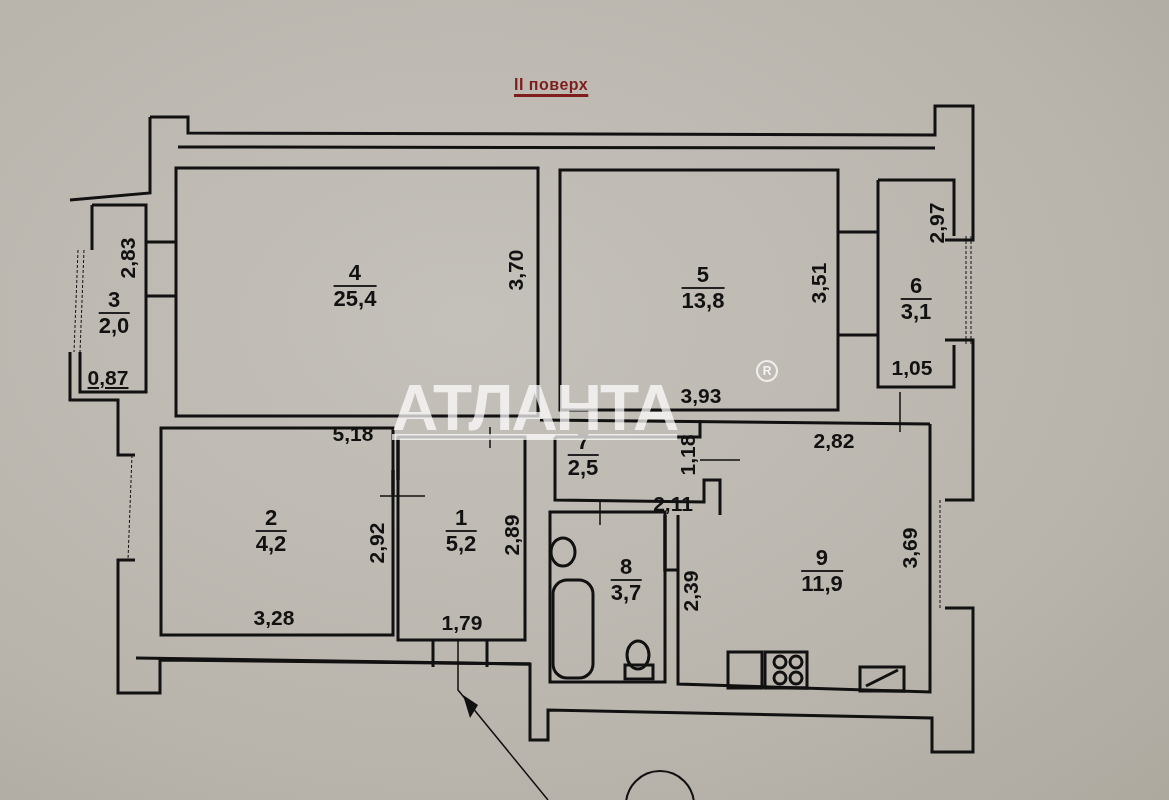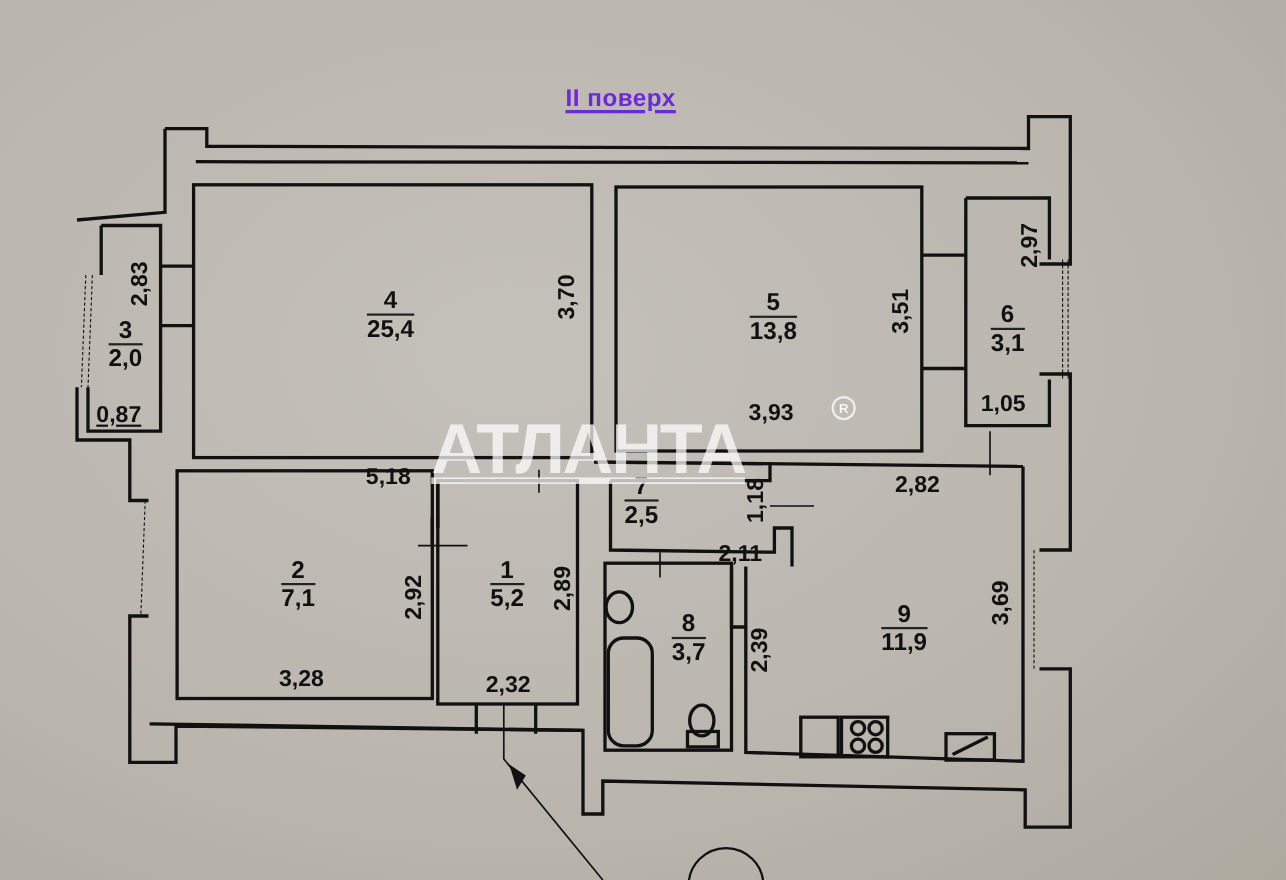--- a/index.html
+++ b/index.html
@@ -9,21 +9,21 @@
     font-family:"Liberation Sans", sans-serif;
     position:relative;
   }
   .paper {
     position:absolute; left:0; top:0; width:1169px; height:800px;
     background: radial-gradient(ellipse at 40% 40%, #c4c1ba 0%, #bab6ae 60%, #aea99f 100%);
   }
   svg.plan { position:absolute; left:0; top:0; }
   .title {
     position:absolute; left:514px; top:76px;
-    font-weight:bold; font-size:22px; color:#6d28d9;
+    font-weight:bold; font-size:16px; color:#7f1d1d;
     text-decoration:underline; text-decoration-thickness:3px;
     text-underline-offset:4px; letter-spacing:0.5px;
   }
   .room-label {
     position:absolute; text-align:center; font-weight:bold; color:#111;
     font-size:22px; line-height:24px; transform:translate(-50%,-50%);
   }
   .room-label .num { display:block; padding:0 6px; border-bottom:2px solid #222; }
   .room-label .area { display:block; }
   .dim {
@@ -119,21 +119,21 @@
 <div class="room-label" style="left:916px;top:299px;">
   <span class="num">6</span>
     <span class="area">3,1</span>
 </div>
 <div class="room-label" style="left:114px;top:313px;">
   <span class="num">3</span>
     <span class="area">2,0</span>
 </div>
 <div class="room-label" style="left:271px;top:531px;">
   <span class="num">2</span>
-    <span class="area">7,1</span>
+    <span class="area">4,2</span>
 </div>
 <div class="room-label" style="left:461px;top:531px;">
   <span class="num">1</span>
     <span class="area">5,2</span>
 </div>
 <div class="room-label" style="left:583px;top:455px;">
   <span class="num">7</span>
     <span class="area">2,5</span>
 </div>
 <div class="room-label" style="left:626px;top:580px;">
@@ -141,29 +141,29 @@
     <span class="area">3,7</span>
 </div>
 <div class="room-label" style="left:822px;top:571px;">
   <span class="num">9</span>
     <span class="area">11,9</span>
 </div>
 
 <div class="dim v" style="left:516px;top:270px;">3,70</div>
 <div class="dim h" style="left:353px;top:402px;margin-top:32px;">5,18</div>
 <div class="dim v" style="left:819px;top:283px;">3,51</div>
-<div class="dim h" style="left:701px;top:376px;">3,93</div>
+<div class="dim h" style="left:701px;top:396px;">3,93</div>
 <div class="dim v" style="left:937px;top:223px;">2,97</div>
 <div class="dim h" style="left:912px;top:368px;">1,05</div>
 <div class="dim v" style="left:128px;top:258px;">2,83</div>
 <div class="dim h" style="left:108px;top:378px;text-decoration:underline;">0,87</div>
 <div class="dim v" style="left:377px;top:543px;">2,92</div>
 <div class="dim h" style="left:274px;top:618px;">3,28</div>
 <div class="dim v" style="left:512px;top:535px;">2,89</div>
-<div class="dim h" style="left:462px;top:623px;">2,32</div>
+<div class="dim h" style="left:462px;top:623px;">1,79</div>
 <div class="dim v" style="left:688px;top:455px;">1,18</div>
 <div class="dim h" style="left:640px;top:504px;margin-left:33px;">2,11</div>
 <div class="dim v" style="left:691px;top:591px;">2,39</div>
 <div class="dim v" style="left:910px;top:548px;">3,69</div>
 <div class="dim h" style="left:834px;top:441px;">2,82</div>
 
 <div class="watermark">АТЛАНТА</div>
 <div class="reg">R</div>
 
 </body></html>

